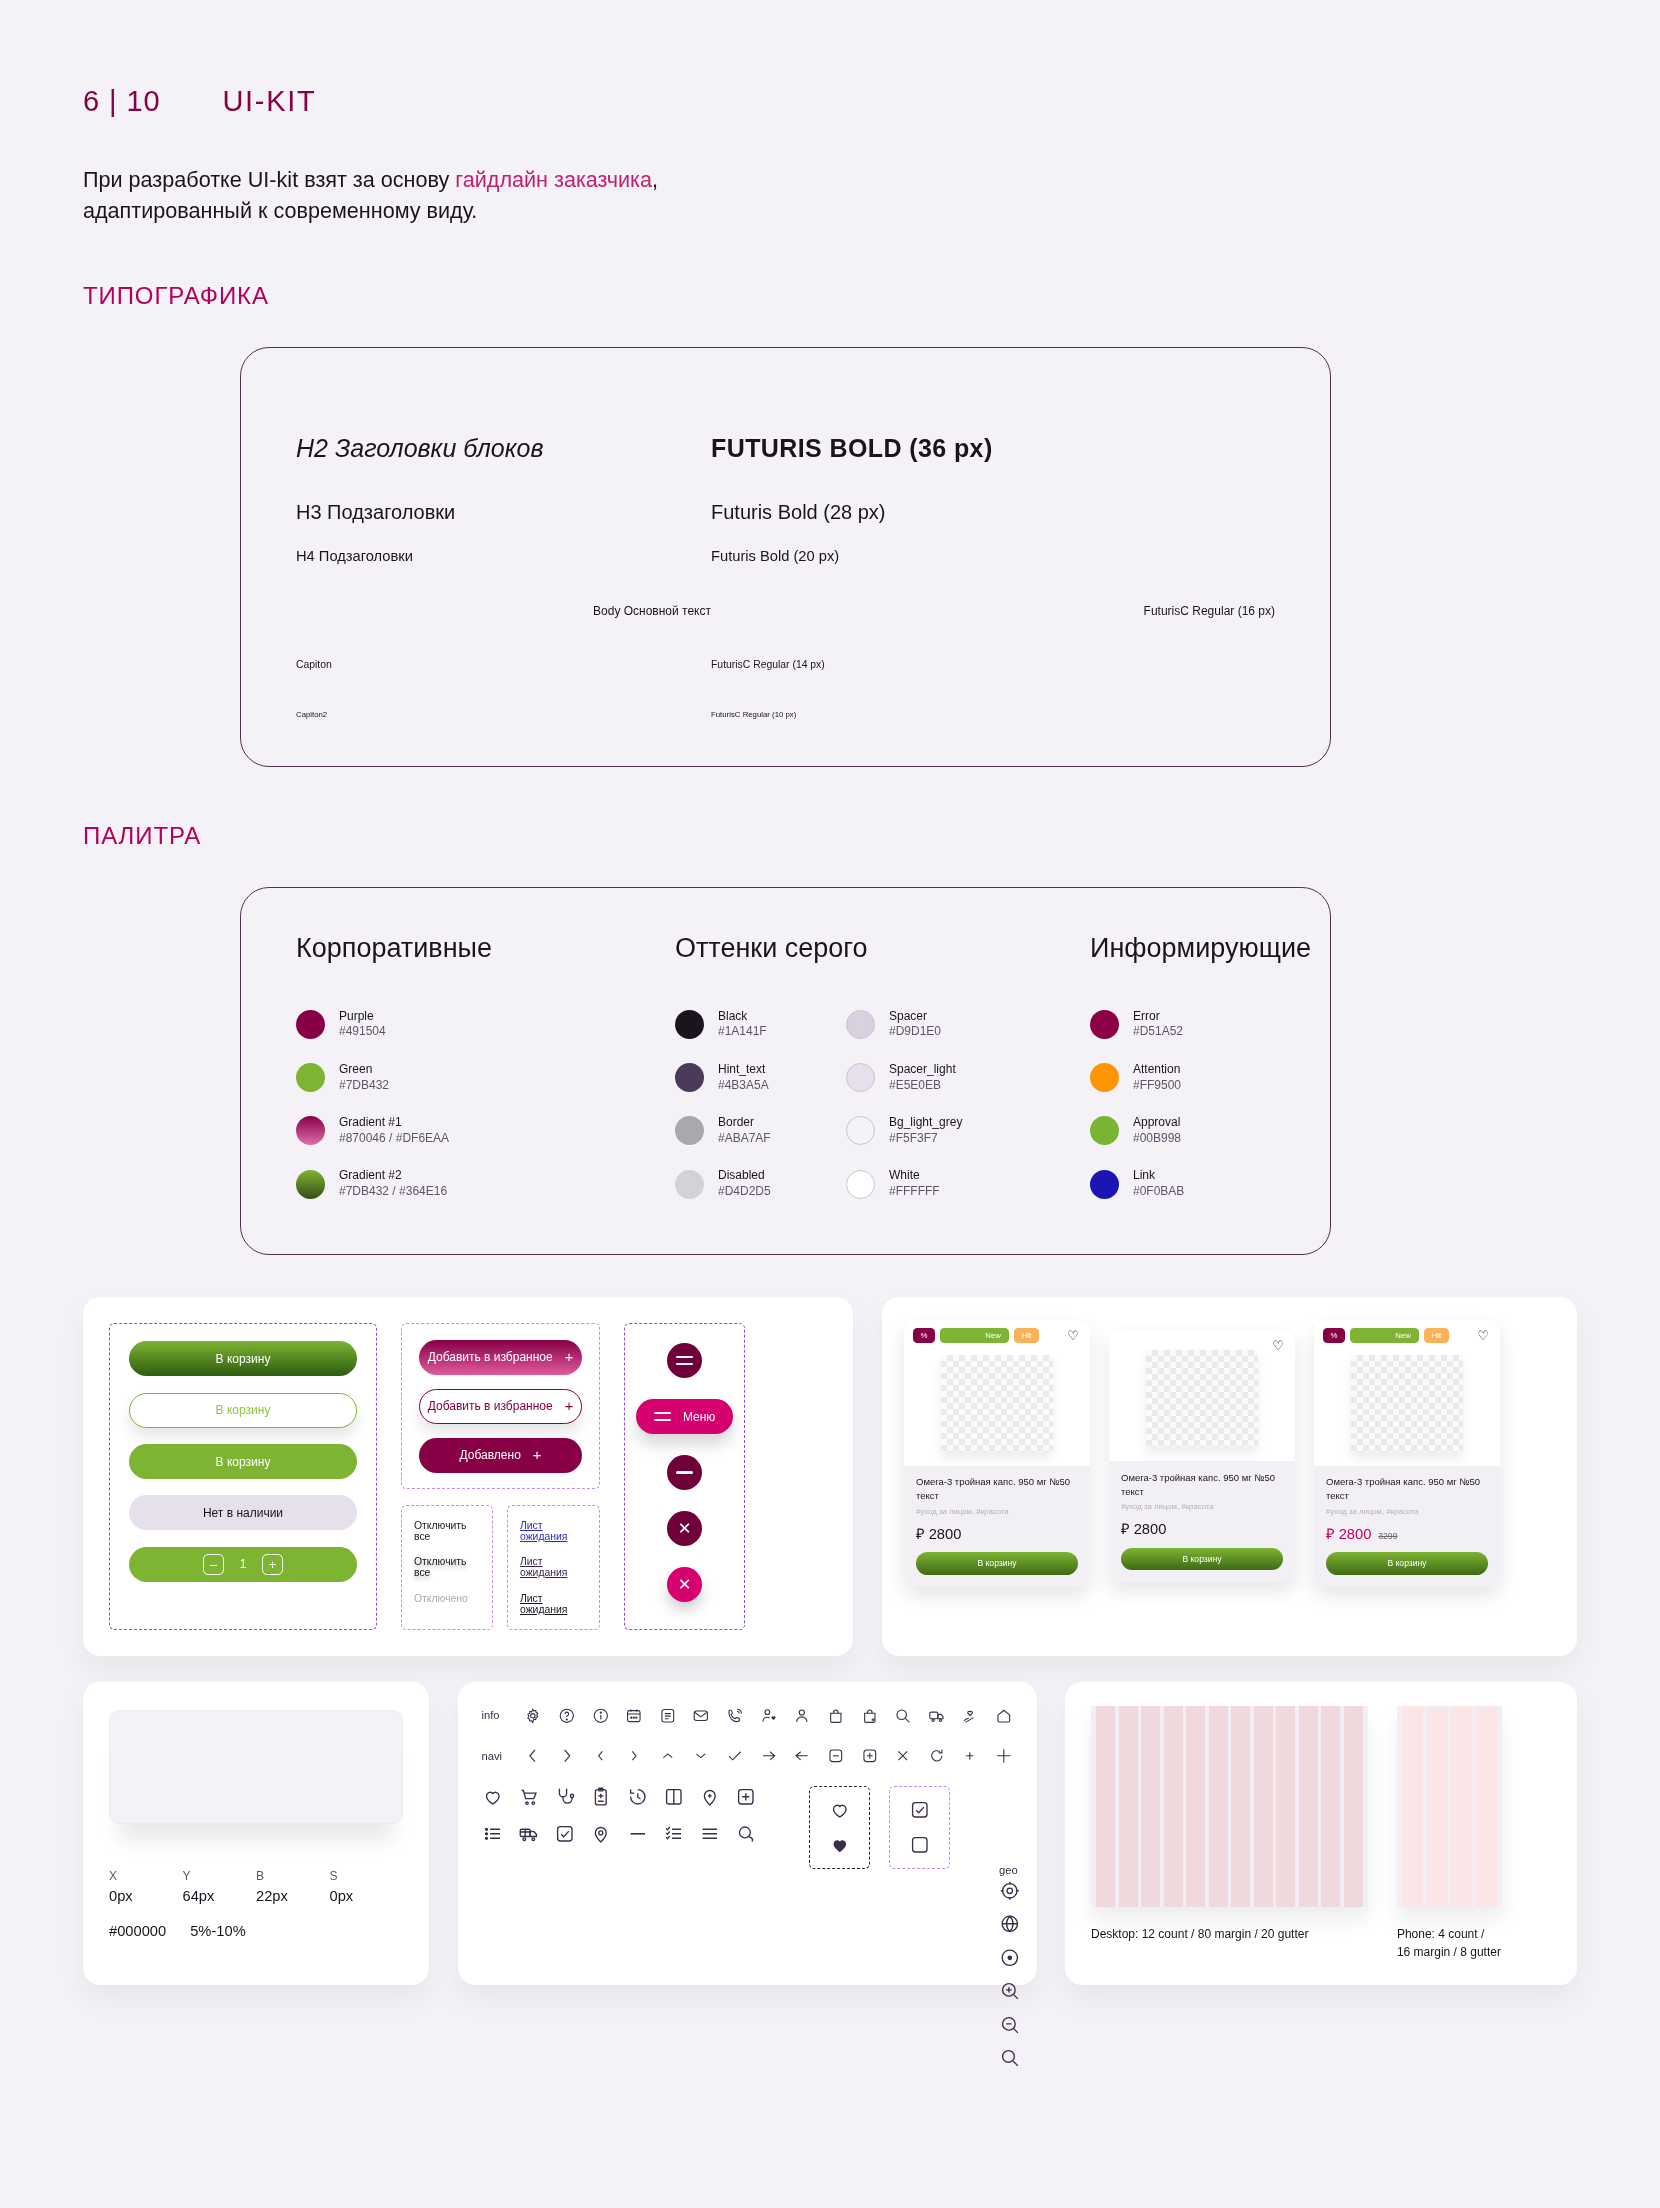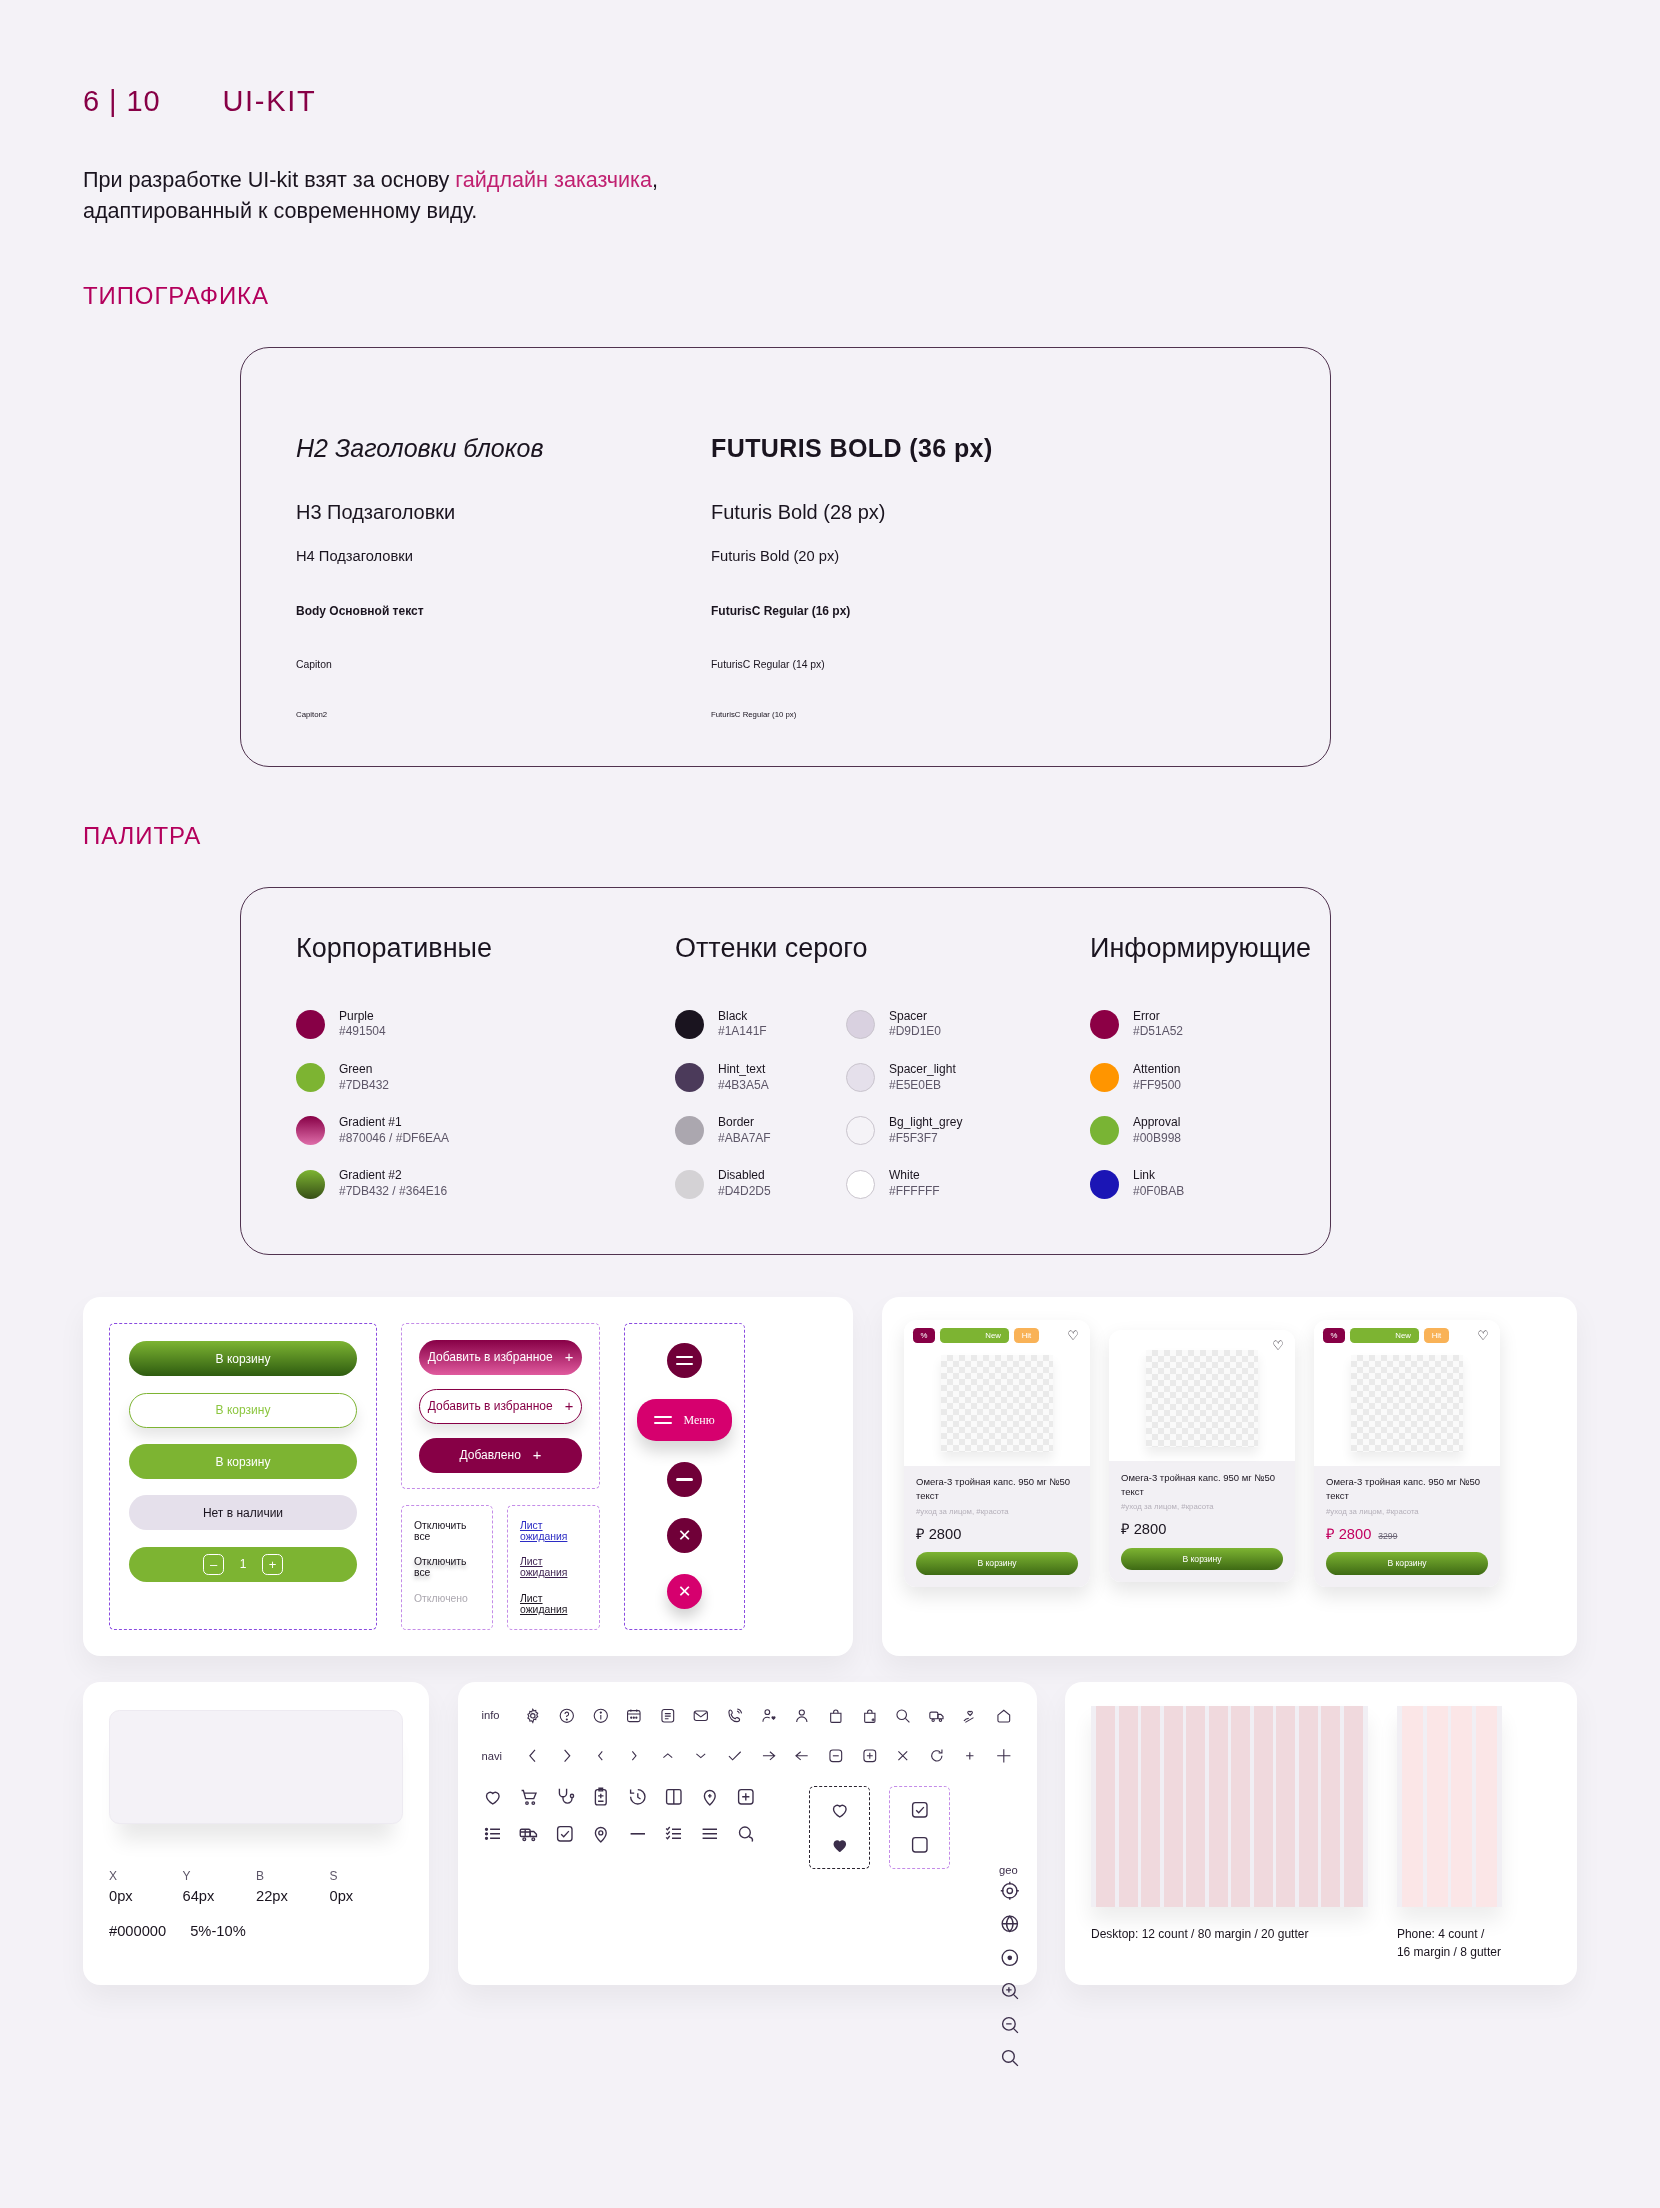--- a/index.html
+++ b/index.html
@@ -40,21 +40,21 @@
   
   .type-row { display: flex; align-items: baseline; }
   .type-left  { flex: 0 0 415px; }
   .type-right { flex: 1; }
   .t-h1 { font-size: 35px; font-weight: 400; }
   .t-h1b{ font-size: 35px; font-weight: 700; letter-spacing: 0.4px; }
   .t-h2 { font-size: 25px; font-weight: 400; font-style: italic; }
   .t-h2b{ font-size: 25px; font-weight: 700; letter-spacing: 0.4px; }
   .t-h3 { font-size: 20px; font-weight: 400; }
   .t-h4 { font-size: 14.7px; font-weight: 400; }
-  .t-bd { font-size: 12px; font-weight: 700; }
+  .t-bd { font-size: 12px; font-weight: 400; text-align: right; }
   .t-cp { font-size: 10.4px; font-weight: 400; }
   .t-c2 { font-size: 7.8px;  font-weight: 400; }
   .rowgap-1 { margin-top: 36px; }
   .rowgap-2 { margin-top: 38px; }
   .rowgap-3 { margin-top: 24px; }
   .rowgap-4 { margin-top: 40px; }
   .rowgap-5 { margin-top: 41px; }
   .rowgap-6 { margin-top: 40px; }
 
   
@@ -121,23 +121,23 @@
   .col-menu { width: 121px; padding: 19px 0; display: flex; flex-direction: column;
     align-items: center; gap: 21px; }
   .circ { width: 35px; height: 35px; border-radius: 50%; display:flex; align-items:center;
     justify-content:center; }
   .circ.dark { background: #700038; }
   .circ.bright { background: #D6006E; box-shadow: 0 8.6px 14px rgba(0,0,0,.18); }
   .burger { width: 17.3px; display: flex; flex-direction: column; gap: 4.3px; }
   .burger i { display: block; height: 2.1px; background: #fff; border-radius: 1.7px; }
   .minus { width: 17.3px; height: 2.2px; background: #fff; border-radius: 1.7px; }
   .xmark { color: #fff; font-size: 16.4px; line-height: 1; }
-  .pill-menu { height: 42px; border-radius: 19px; background: #D6006E; display: flex;
+  .pill-menu { height: 35px; border-radius: 19px; background: #D6006E; display: flex;
     align-items: center; gap: 12px; padding: 0 17.3px; color: #fff; font-size: 12px;
-    box-shadow: 0 10.4px 15.6px rgba(0,0,0,.16); font-family: Liberation Serif, serif; }
+    box-shadow: 0 10.4px 15.6px rgba(0,0,0,.16); }
 
   
   .pcard { width: 186px; background: #fff; border-radius: 12px; overflow: hidden;
     box-shadow: 0 8.6px 19px rgba(0,0,0,.10); }
   .pcard.mid { margin-top: 10.4px; }
   .pcard-top { background:#fff; padding: 8.6px 8.6px 0 8.6px; border-radius: 12px; position: relative; }
   .badges { display: flex; gap: 5.2px; align-items: center; }
   .badge { height: 14.7px; padding: 0 7.8px; border-radius: 4.3px; font-size: 7.8px; color: #fff;
     display:flex; align-items:center; }
   .b-pct { background: #870046; }

